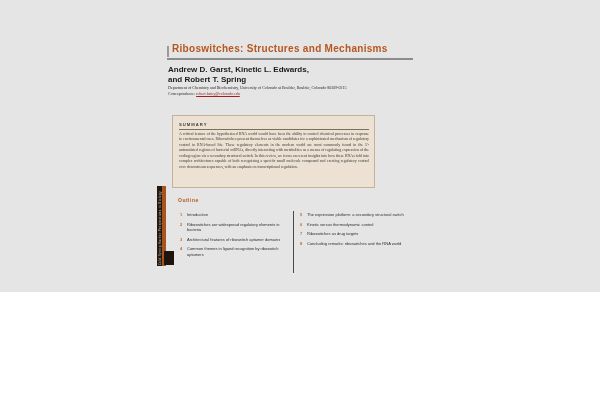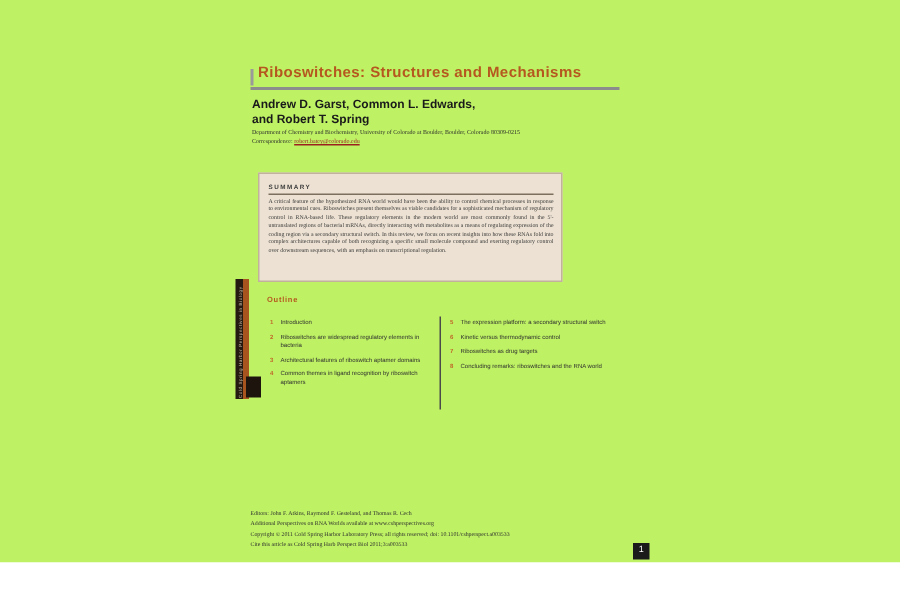--- a/index.html
+++ b/index.html
@@ -1,20 +1,20 @@
 <!DOCTYPE html>
 <html><head>
 <meta charset="utf-8">
 <style>
   * { margin: 0; padding: 0; box-sizing: border-box; }
   html, body { background: #ffffff; }
   .canvas {
     position: relative;
-    width: 600px; height: 375px;
-    background: #bef264;
+    width: 600px; height: 292px;
+    background: #e5e5e5;
     font-family: "Liberation Serif", serif;
     overflow: hidden;
   }
   
   .title-tick {
     position: absolute; left: 167px; top: 46px;
     width: 2px; height: 11px; background: #9a9a9a;
   }
   .article-title {
     position: absolute; left: 172px; top: 43px; width: 240px;
@@ -119,21 +119,21 @@
 </head>
 <body>
 
 <div class="canvas">
 
   <div class="title-tick"></div>
   <div class="article-title">Riboswitches: Structures and Mechanisms</div>
   <div class="title-rule"></div>
 
   <div class="authors">
-    <div>Andrew D. Garst, Common L. Edwards,</div>
+    <div>Andrew D. Garst, Kinetic L. Edwards,</div>
     <div>and Robert T. Spring</div>
   </div>
   <div class="affiliation">Department of Chemistry and Biochemistry, University of Colorado at Boulder, Boulder, Colorado 80309-0215</div>
   <div class="correspondence">
     <span>Correspondence:</span>
     <span class="email">robert.batey@colorado.edu</span>
   </div>
 
   <div class="summary-box">
     <div class="summary-label">SUMMARY</div>

